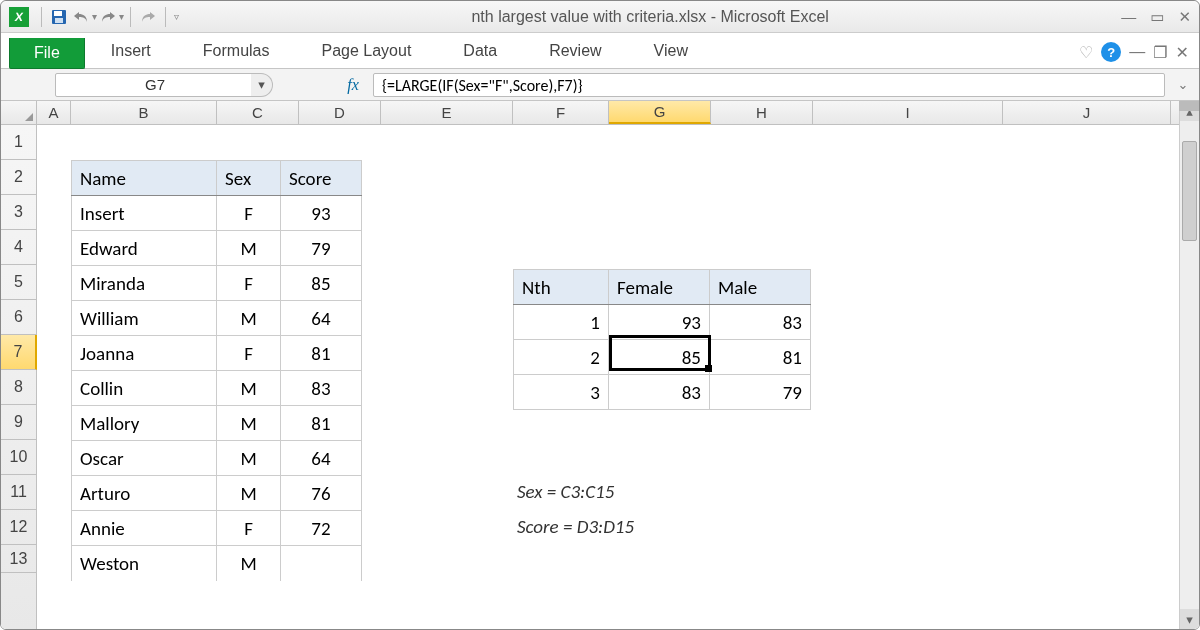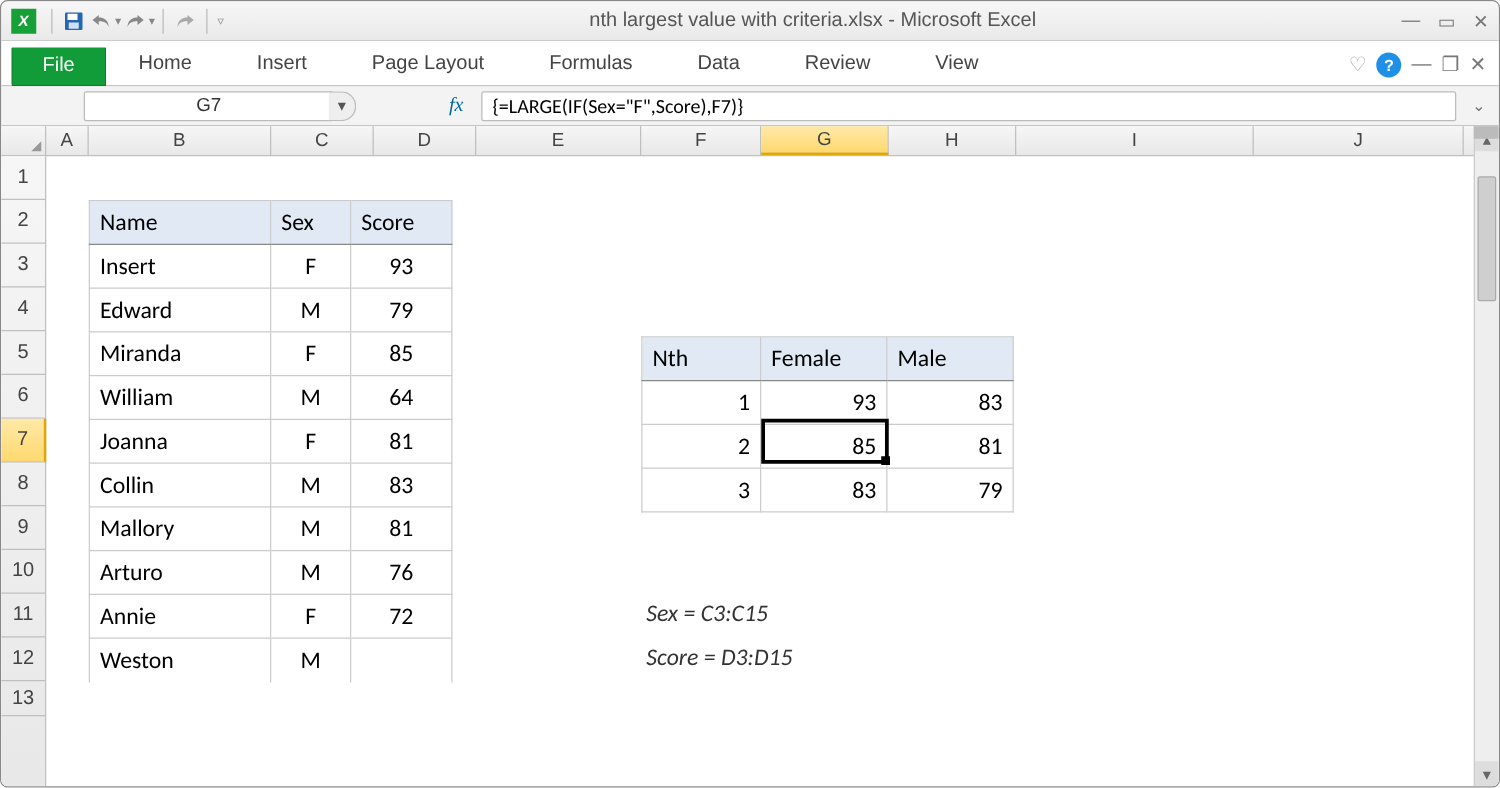--- a/index.html
+++ b/index.html
@@ -104,38 +104,37 @@
   <div class="title-text">nth largest value with criteria.xlsx  -  Microsoft Excel</div>
   <div class="win-btns">
     <span>―</span>
     <span>▭</span>
     <span>✕</span>
   </div>
 </div>
 
 <div class="ribbon">
   <div class="file-tab">File</div>
-  <div class="rtab">Home</div>
   <div class="rtab">Insert</div>
+  <div class="rtab">Formulas</div>
   <div class="rtab">Page Layout</div>
-  <div class="rtab">Formulas</div>
   <div class="rtab">Data</div>
   <div class="rtab">Review</div>
   <div class="rtab">View</div>
   <div class="ribbon-right">
     <span style="color:#aaa;">♡</span>
     <div class="help-circle">?</div>
     <span>―</span>
     <span>❐</span>
     <span>✕</span>
   </div>
 </div>
 
 <div class="fbar-row">
-  <div style="display:flex; align-items:center; margin-left:60px;">
+  <div style="display:flex; align-items:center; margin-left:48px;">
     <div class="namebox">G7</div>
     <div class="nb-dd">▾</div>
   </div>
   <div class="fn-area">
     <div class="fx">fx</div>
     <div class="formula-input">{=LARGE(IF(Sex="F",Score),F7)}</div>
     <div class="fbar-expand">⌄</div>
   </div>
 </div>
 
@@ -211,20 +210,25 @@
                   <td>Collin</td>
                   <td class="c">M</td>
                   <td class="c">83</td>
                 </tr>
                 <tr>
                   <td>Mallory</td>
                   <td class="c">M</td>
                   <td class="c">81</td>
                 </tr>
                 <tr>
+                  <td>Oscar</td>
+                  <td class="c">M</td>
+                  <td class="c">64</td>
+                </tr>
+                <tr>
                   <td>Arturo</td>
                   <td class="c">M</td>
                   <td class="c">76</td>
                 </tr>
                 <tr>
                   <td>Annie</td>
                   <td class="c">F</td>
                   <td class="c">72</td>
                 </tr>
                 <tr style="height: 28px;">

